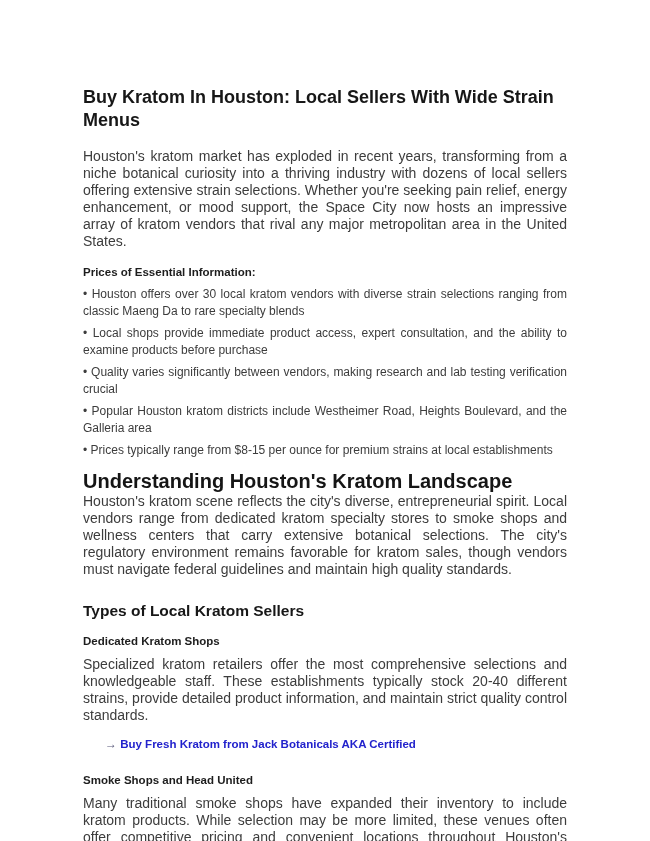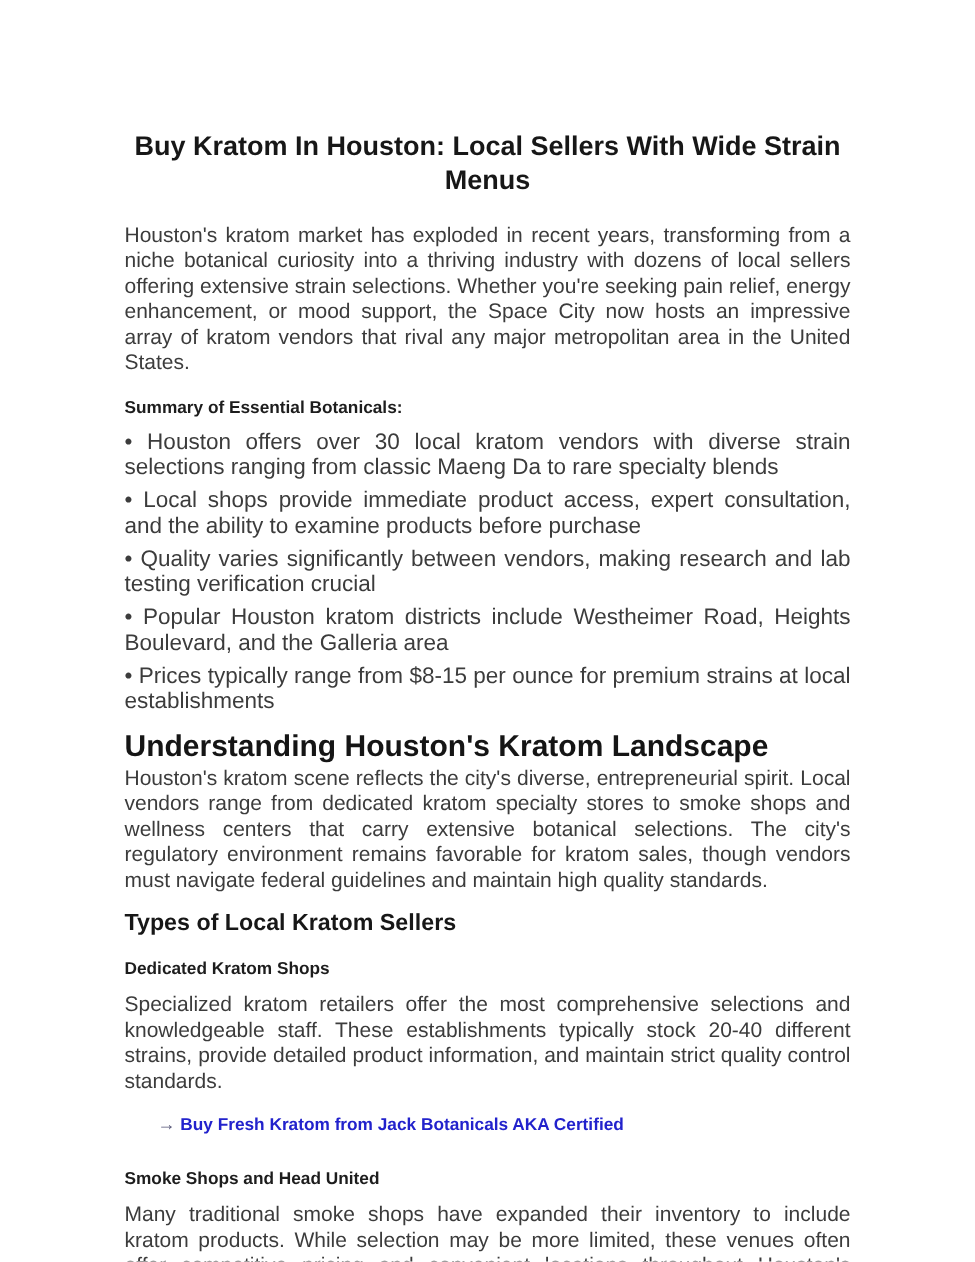--- a/index.html
+++ b/index.html
@@ -15,21 +15,21 @@
     width: 650px;
     height: 841px;
     background: #ffffff;
     padding: 0 83px;
   }
   .doc-title {
     margin-top: 86px;
     font-size: 18px;
     line-height: 23px;
     font-weight: bold;
-    text-align: center;
+    text-align: left;
     color: #171717;
   }
   p.body-text {
     font-size: 14px;
     line-height: 17px;
     text-align: justify;
     color: #3c3c3c;
   }
   .intro { margin-top: 16px; }
   .link-row {
@@ -52,35 +52,35 @@
   .link-1 { margin-top: 10px; }
   .summary-heading {
     margin-top: 14px;
     font-size: 11.5px;
     line-height: 17px;
     font-weight: bold;
     color: #1d1d1d;
   }
   .bullet-item {
     margin-top: 5px;
-    font-size: 15px;
+    font-size: 12px;
     line-height: 17px;
     text-align: justify;
     color: #3c3c3c;
   }
   .h1-section {
     margin-top: 10px;
     font-size: 20px;
     line-height: 24px;
     font-weight: bold;
     color: #151515;
   }
   .para-landscape { }
   .h2-section {
-    margin-top: 12px;
+    margin-top: 24px;
     font-size: 15.5px;
     line-height: 18px;
     font-weight: bold;
     color: #171717;
   }
   .h3-section {
     font-size: 11.5px;
     line-height: 15px;
     font-weight: bold;
     color: #1d1d1d;
@@ -95,21 +95,21 @@
 </head>
 <body>
 
 <div class="page">
 
   <h1 class="doc-title">Buy Kratom In Houston: Local Sellers With Wide Strain Menus</h1>
 
   <p class="body-text intro">Houston's kratom market has exploded in recent years, transforming from a niche botanical curiosity into a thriving industry with dozens of local sellers offering extensive strain selections. Whether you're seeking pain relief, energy enhancement, or mood support, the Space City now hosts an impressive array of kratom vendors that rival any major metropolitan area in the United States.</p>
 
 
-  <h3 class="summary-heading">Summary of Essential Botanicals:</h3>
+  <h3 class="summary-heading">Prices of Essential Information:</h3>
 
   <div>
     <p class="bullet-item">
       <span>•</span>
       <span>Houston offers over 30 local kratom vendors with diverse strain selections ranging from classic Maeng Da to rare specialty blends</span>
     </p>
     <p class="bullet-item">
       <span>•</span>
       <span>Local shops provide immediate product access, expert consultation, and the ability to examine products before purchase</span>
     </p>

